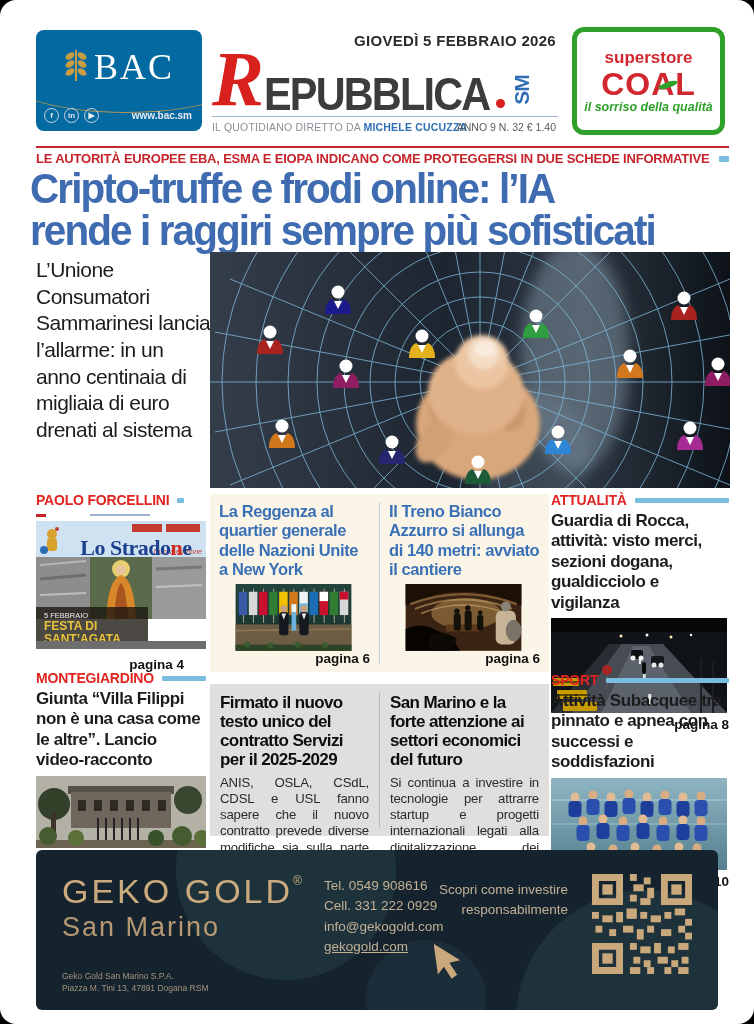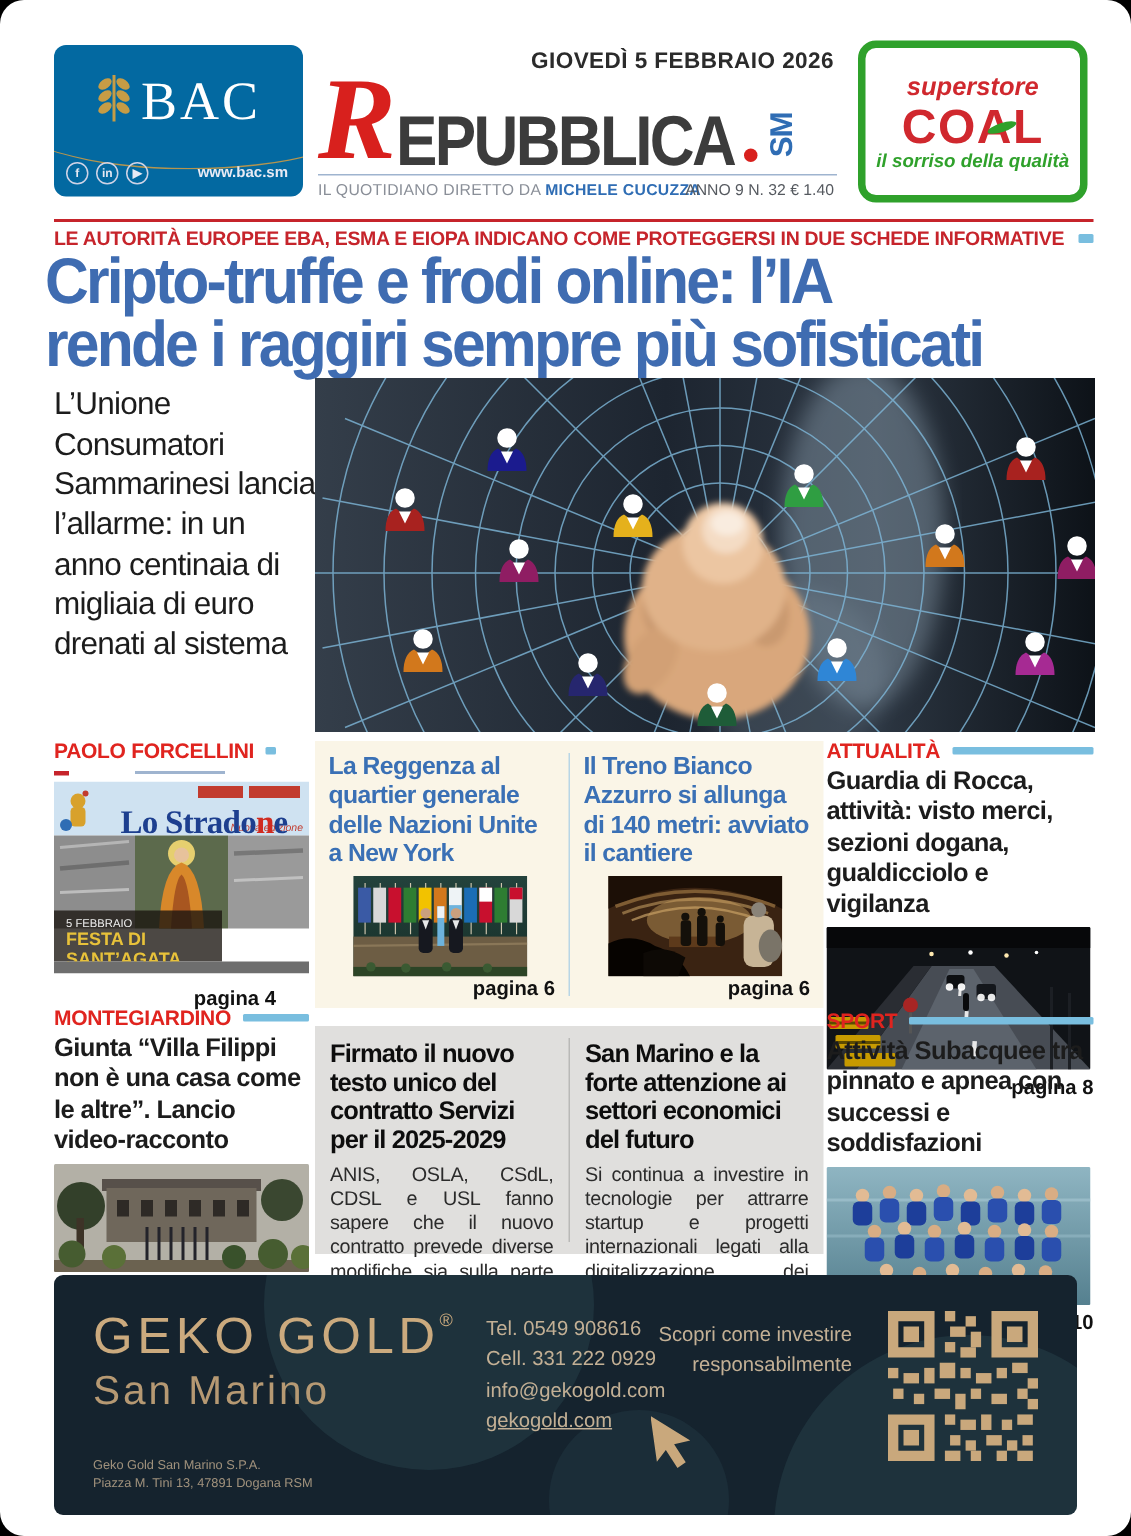--- a/index.html
+++ b/index.html
@@ -27,21 +27,21 @@
   .mh-main{color:#3c3c3c;font-size:47px;font-weight:800;letter-spacing:-2px;transform:scaleX(.88);transform-origin:left bottom;line-height:.8;}
   .mh-dot{width:9px;height:9px;background:#d8201d;border-radius:50%;margin:0 2px 4px -24px;}
   .mh-sm{color:#2f6db4;font-size:21px;font-weight:800;transform:rotate(-90deg) translateX(10px);transform-origin:center;letter-spacing:-1px;}
   .mh-rule{position:absolute;left:0;right:0;top:88px;height:1px;background:#9fb4cf;}
   .mh-tag{position:absolute;left:0;top:93px;font-size:10.5px;color:#8a8f98;letter-spacing:.2px;}
   .mh-tag b{color:#2f6db4;}
   .mh-issue{position:absolute;right:2px;top:93px;font-size:10.5px;color:#55595f;}
 
   .coal{left:572px;top:27px;width:153px;height:108px;background:#fff;border:5px solid #2fa12b;border-radius:12px;
         display:flex;flex-direction:column;align-items:center;justify-content:center;gap:1px;}
-  .coal-sup{color:#d0282e;font-size:17px;font-weight:bold;font-style:italic;}
+  .coal-sup{color:#d0282e;font-size:17px;font-weight:bold;}
   .coal-name{position:relative;color:#d0282e;font-size:32px;font-weight:900;letter-spacing:1px;line-height:.95;}
   .coal-leaf{position:absolute;right:18px;top:13px;width:20px;height:6px;background:#2fa12b;border-radius:50%;transform:rotate(-18deg);}
   .coal-slogan{color:#2fa12b;font-size:12.5px;font-weight:bold;font-style:italic;}
 
   
   .red-rule{left:36px;top:146px;width:693px;height:2px;background:#c6242b;}
   .kicker-row{left:36px;top:151px;width:693px;display:flex;align-items:center;}
   .kicker{color:#c6242b;font-size:13px;font-weight:bold;letter-spacing:-.2px;white-space:nowrap;}
   .kicker-bar{flex:1;height:6px;background:#79bedf;margin-left:10px;border-radius:1px;}
   .headline{left:30px;top:167px;width:720px;color:#3f6cb1;font-size:43px;font-weight:800;letter-spacing:-2px;

